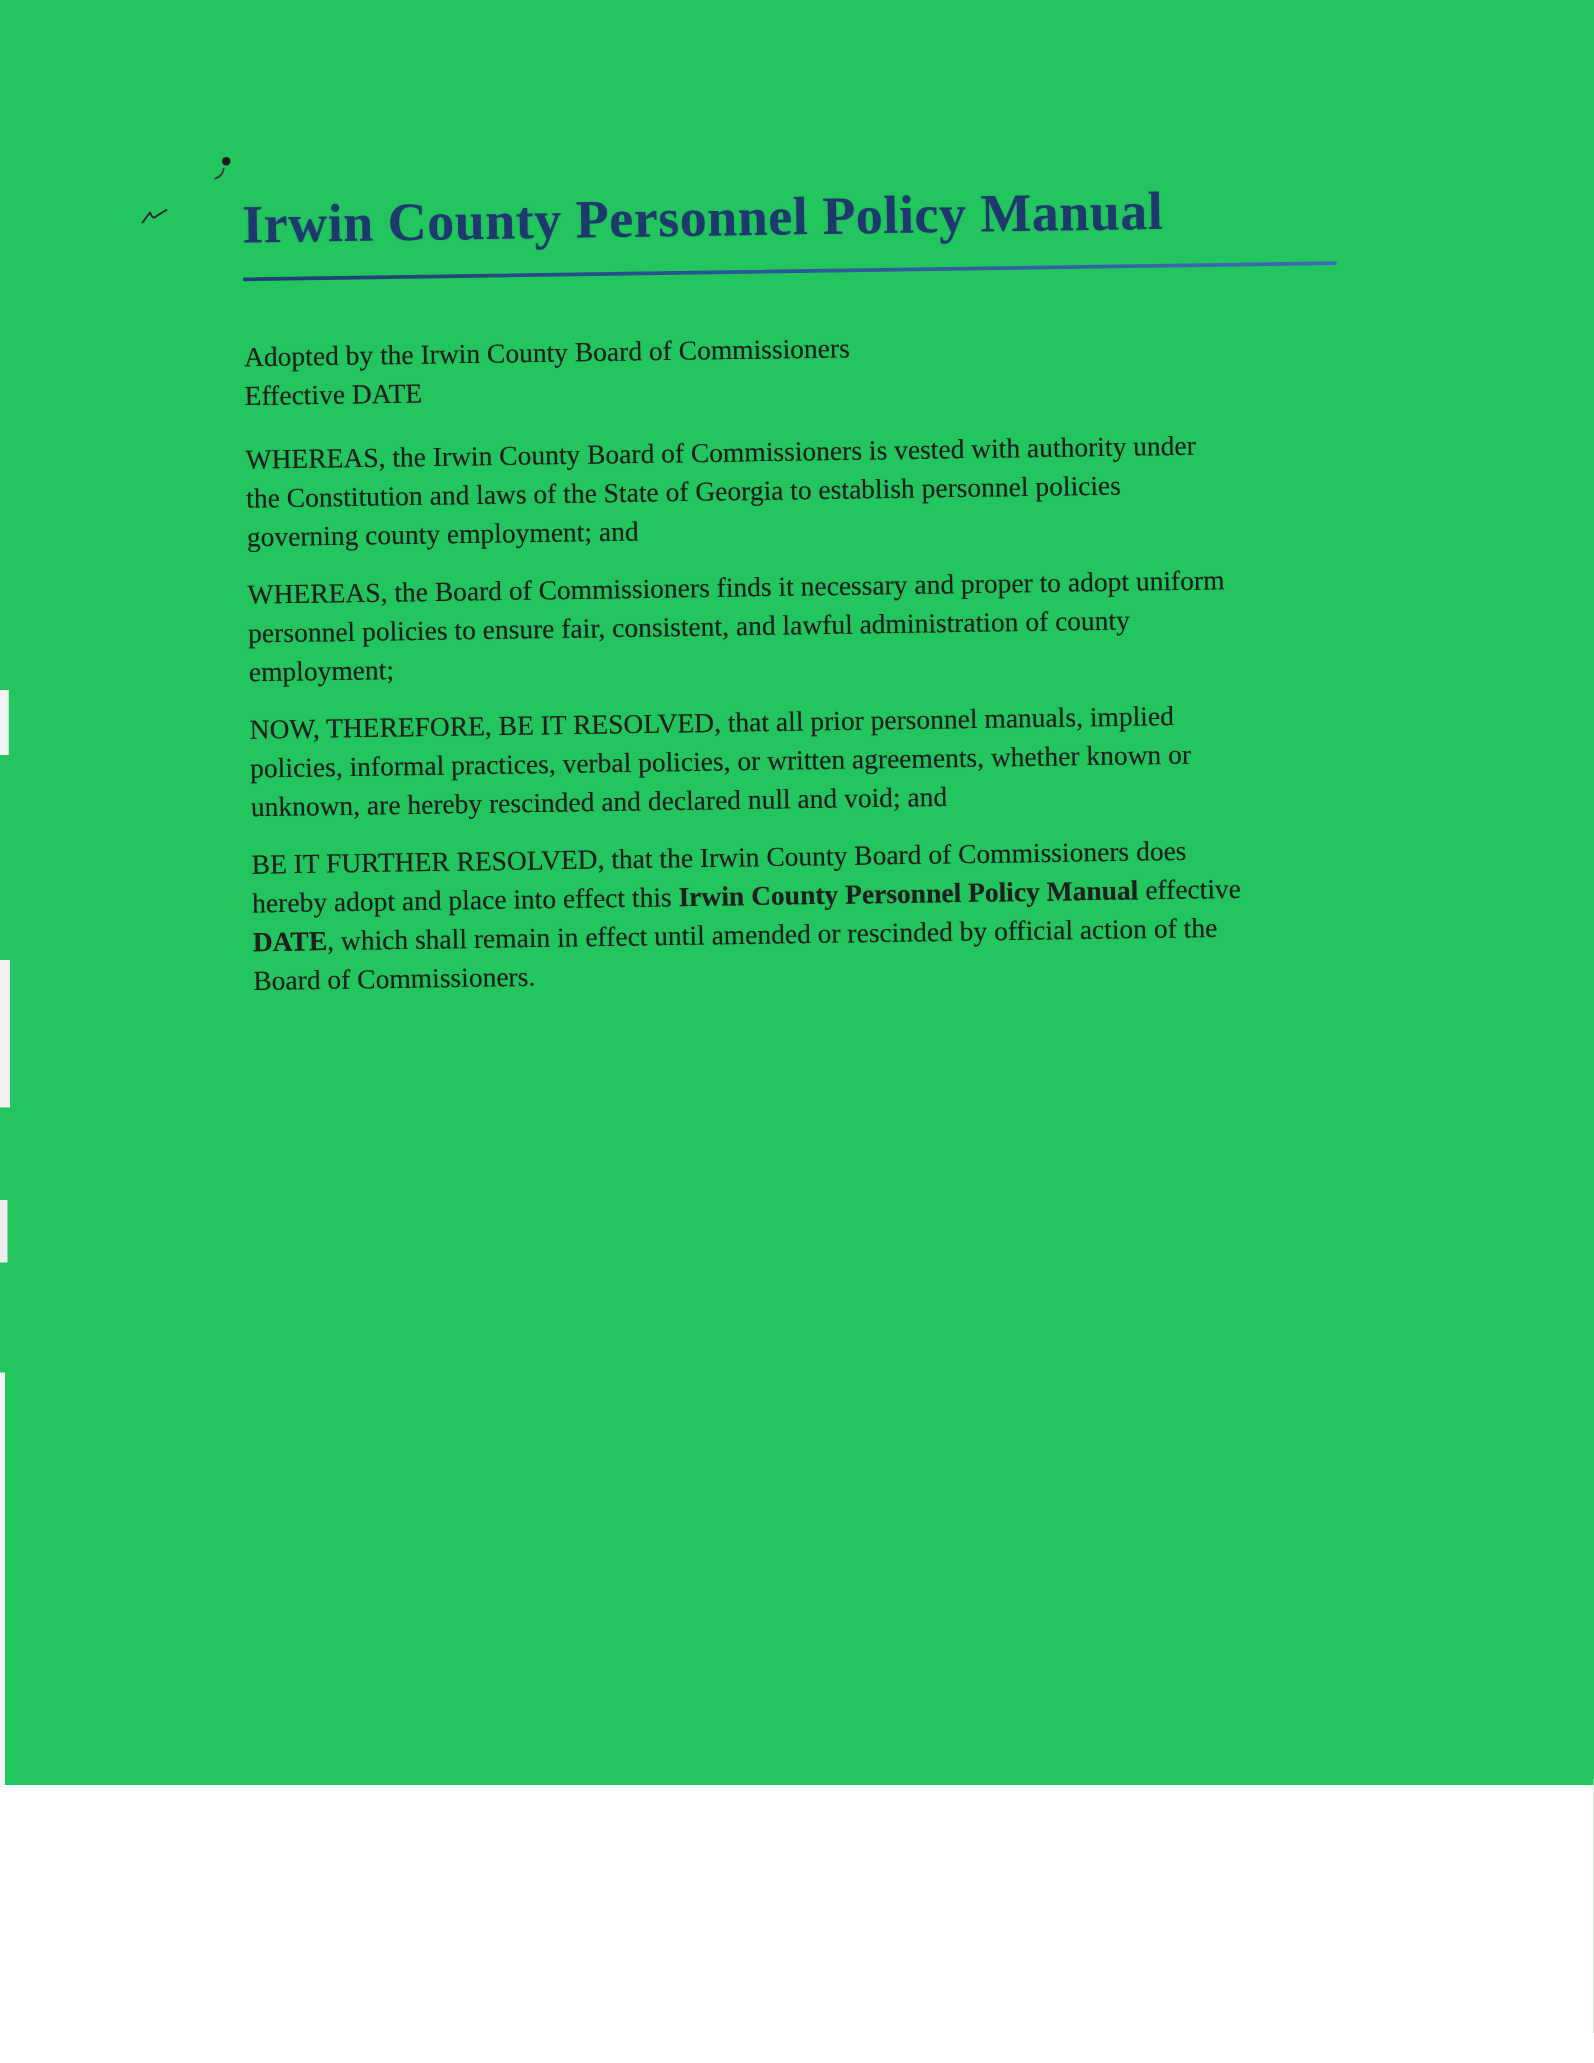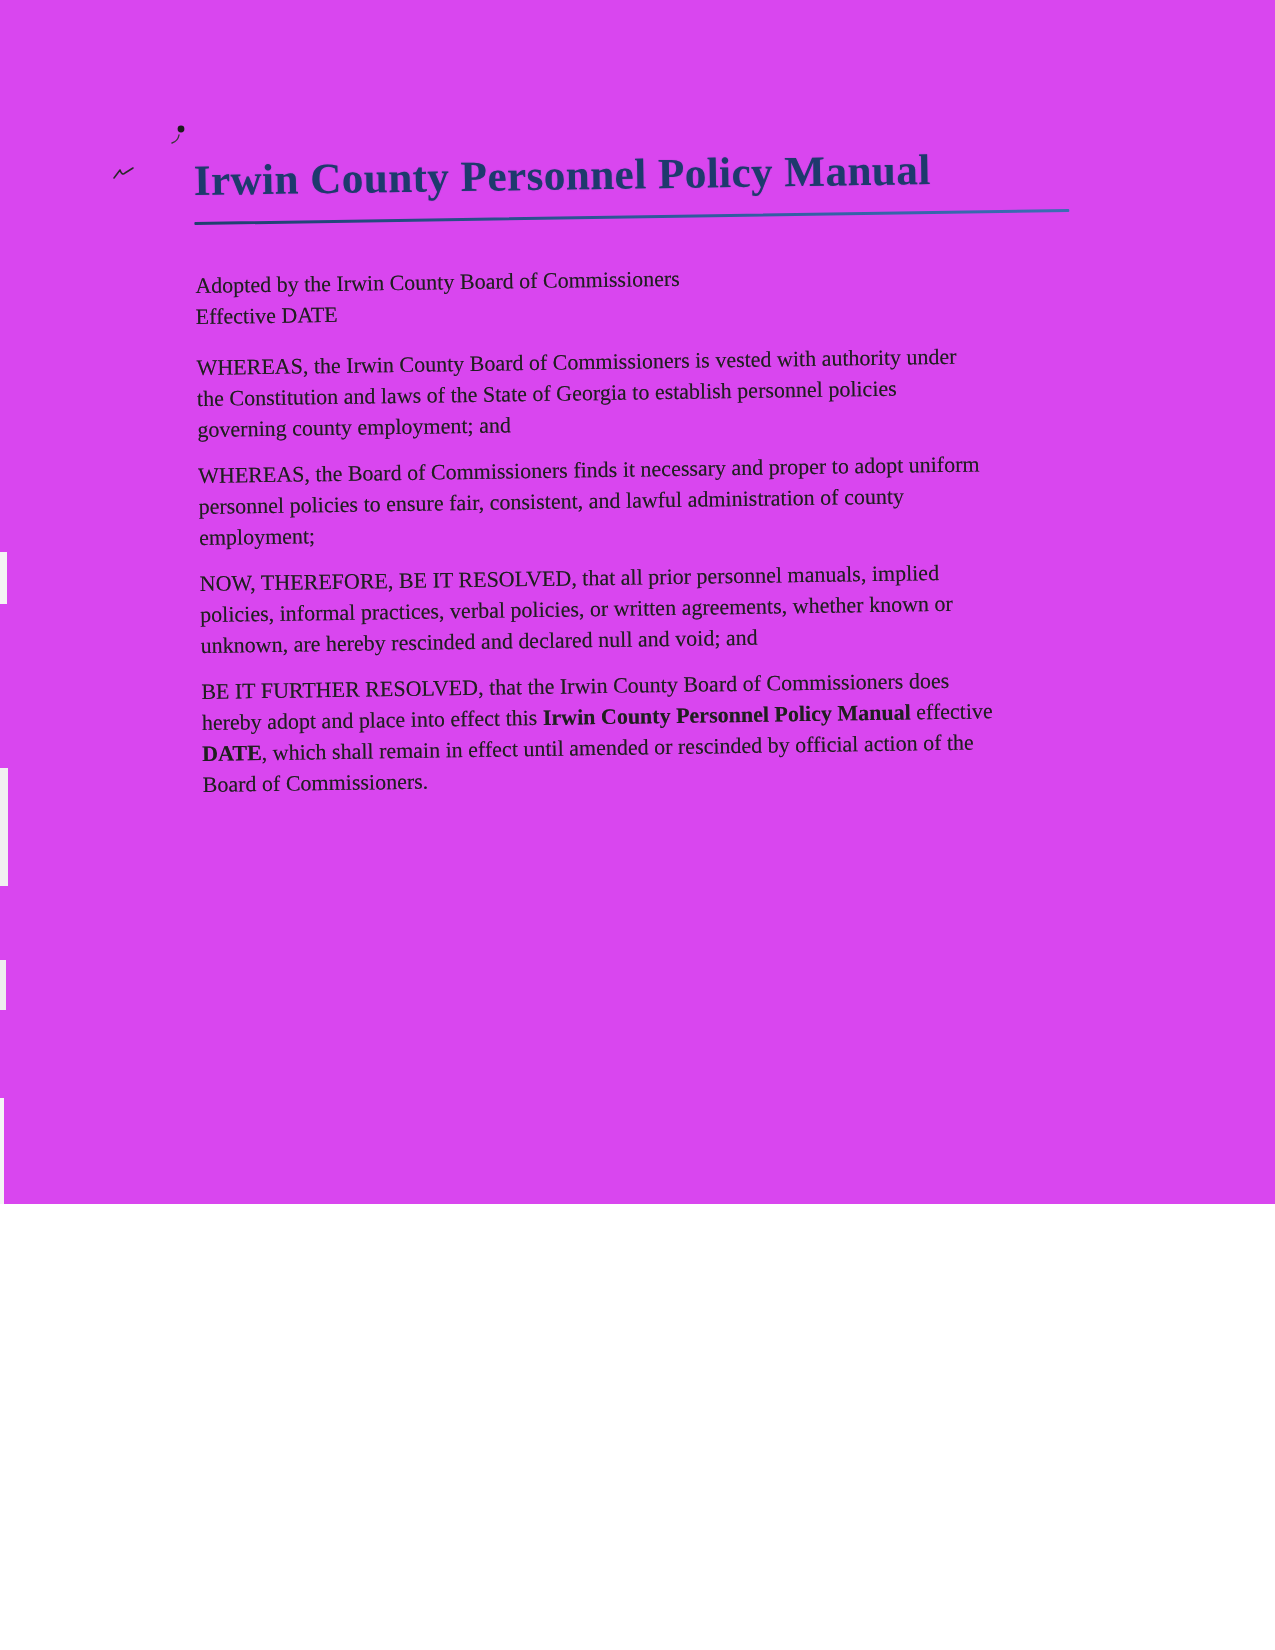--- a/index.html
+++ b/index.html
@@ -3,22 +3,22 @@
 <meta charset="utf-8">
 <style>
   html, body {
     margin: 0;
     padding: 0;
     background: #ffffff;
   }
   .page {
     position: relative;
     width: 1275px;
-    height: 1204px;
-    background: #d946ef;
+    height: 1428px;
+    background: #22c55e;
     overflow: hidden;
     font-family: "Liberation Serif", "DejaVu Serif", serif;
     color: #1f1f1f;
   }
 
   
   .scan-streak {
     position: absolute;
     left: 0;
     pointer-events: none;

